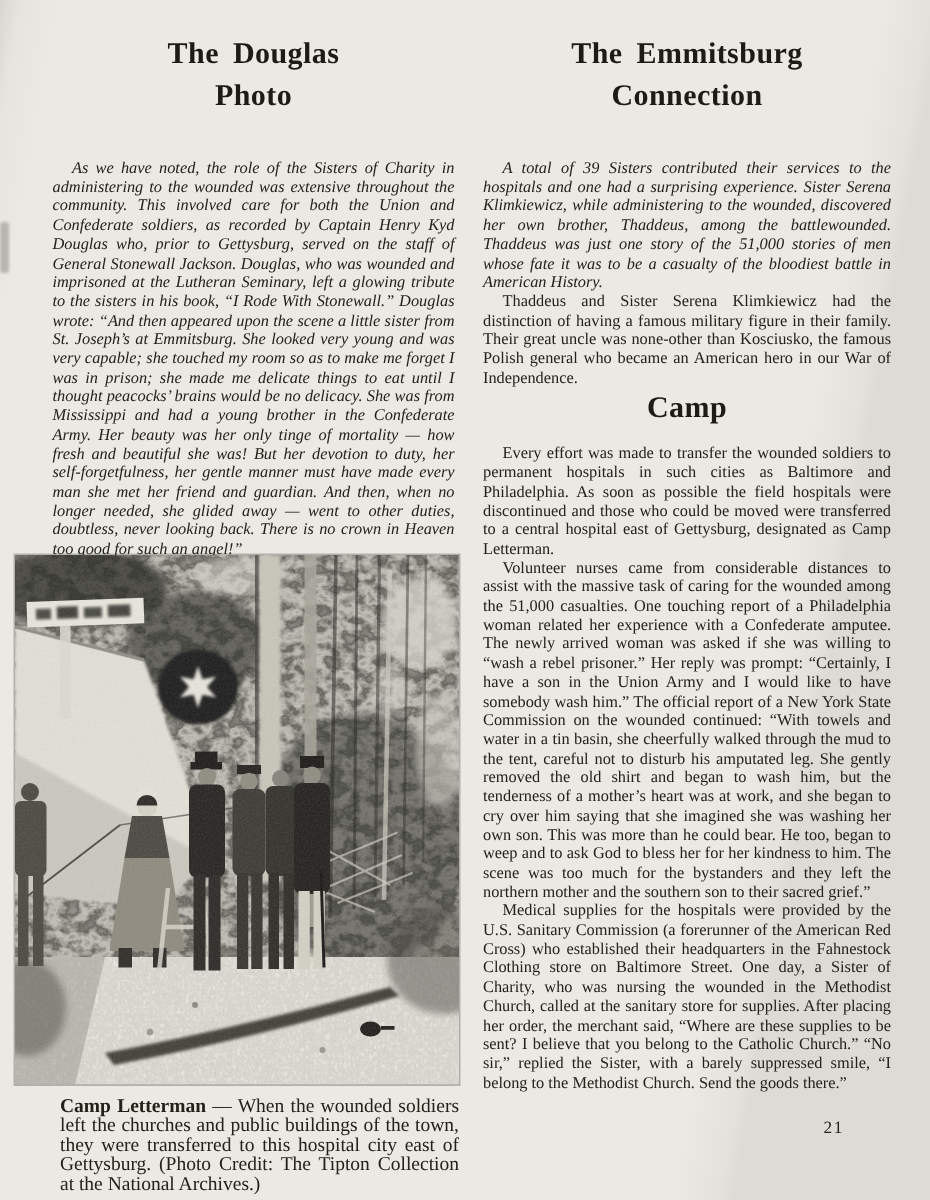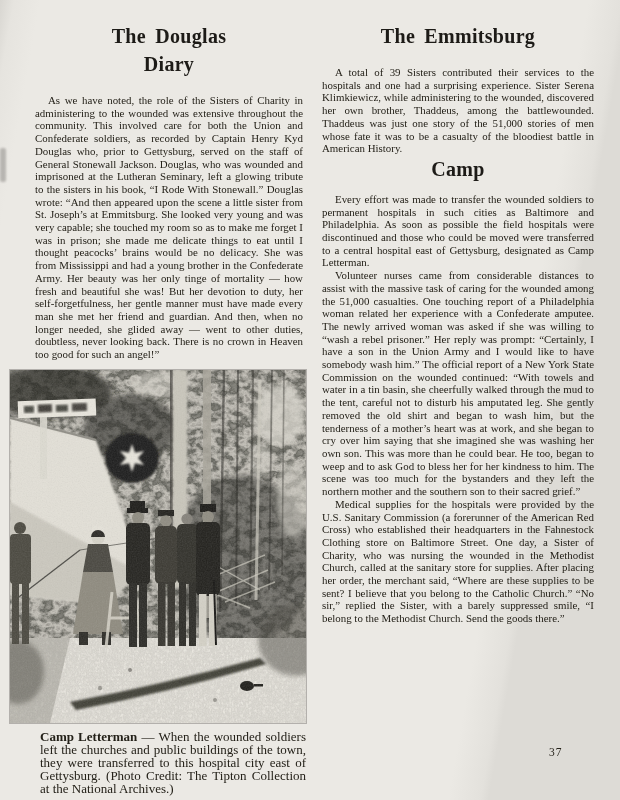--- a/index.html
+++ b/index.html
@@ -23,21 +23,21 @@
   .heading{
     margin:0;font-size:20px;line-height:28px;font-weight:bold;
     text-align:center;letter-spacing:.3px;word-spacing:4px;color:#1d1b17;
   }
   .heading .hline{display:block;}
   .heading-mid{}
   .body-text{
     margin:0;font-size:10.9px;line-height:12.7px;
     text-align:justify;text-indent:13px;color:#242119;
   }
-  .first-para{margin-top:16px;}
+  .first-para{margin-top:28px;font-style:italic;}
   .after-heading{margin-top:10px;}
   .photo-figure{position:absolute;left:10px;top:370px;width:296px;height:353px;margin:0;}
   .photo-figure svg{display:block;outline:1px solid rgba(50,48,44,.3);}
   .caption{
     position:absolute;left:40px;top:730px;width:266px;margin:0;
     font-size:13px;line-height:13px;text-align:justify;color:#242119;
   }
   .caption b{font-weight:bold;}
   .page-number{
     position:absolute;left:549px;top:746px;
@@ -46,21 +46,21 @@
 </style>
 </head>
 <body>
 
 <div class="page">
   <div class="scan-blotch"></div>
 
   <section class="col col-left">
     <h2 class="heading">
       <span class="hline">The Douglas</span>
-      <span class="hline">Diary</span>
+      <span class="hline">Photo</span>
     </h2>
     <p class="body-text first-para">As we have noted, the role of the Sisters of Charity in administering to the wounded was extensive throughout the community. This involved care for both the Union and Confederate soldiers, as recorded by Captain Henry Kyd Douglas who, prior to Gettysburg, served on the staff of General Stonewall Jackson. Douglas, who was wounded and imprisoned at the Lutheran Seminary, left a glowing tribute to the sisters in his book, “I Rode With Stonewall.” Douglas wrote: “And then appeared upon the scene a little sister from St. Joseph’s at Emmitsburg. She looked very young and was very capable; she touched my room so as to make me forget I was in prison; she made me delicate things to eat until I thought peacocks’ brains would be no delicacy. She was from Mississippi and had a young brother in the Confederate Army. Her beauty was her only tinge of mortality — how fresh and beautiful she was! But her devotion to duty, her self-forgetfulness, her gentle manner must have made every man she met her friend and guardian. And then, when no longer needed, she glided away — went to other duties, doubtless, never looking back. There is no crown in Heaven too good for such an angel!”</p>
   </section>
 
   <figure class="photo-figure">
     <svg width="296" height="353" viewBox="0 0 296 353" xmlns="http://www.w3.org/2000/svg">
       <defs>
         <filter id="fol" x="0" y="0" width="100%" height="100%">
           <feTurbulence type="fractalNoise" baseFrequency="0.09 0.12" numOctaves="5" seed="8" stitchTiles="stitch"></feTurbulence>
           <feColorMatrix type="saturate" values="0"></feColorMatrix>
@@ -224,25 +224,27 @@
     </svg>
   </figure>
 
   <p class="caption">
     <b>Camp Letterman</b><span> — When the wounded soldiers left the churches and public buildings of the town, they were transferred to this hospital city east of Gettysburg. (Photo Credit: The Tipton Collection at the National Archives.)</span>
   </p>
 
   <section class="col col-right">
     <h2 class="heading">
       <span class="hline">The Emmitsburg</span>
+      <span class="hline">Connection</span>
     </h2>
     <p class="body-text first-para">A total of 39 Sisters contributed their services to the hospitals and one had a surprising experience. Sister Serena Klimkiewicz, while administering to the wounded, discovered her own brother, Thaddeus, among the battlewounded. Thaddeus was just one story of the 51,000 stories of men whose fate it was to be a casualty of the bloodiest battle in American History.</p>
+    <p class="body-text">Thaddeus and Sister Serena Klimkiewicz had the distinction of having a famous military figure in their family. Their great uncle was none-other than Kosciusko, the famous Polish general who became an American hero in our War of Independence.</p>
 
     <h2 class="heading heading-mid">
       <span class="hline">Camp</span>
     </h2>
     <p class="body-text after-heading">Every effort was made to transfer the wounded soldiers to permanent hospitals in such cities as Baltimore and Philadelphia. As soon as possible the field hospitals were discontinued and those who could be moved were transferred to a central hospital east of Gettysburg, designated as Camp Letterman.</p>
     <p class="body-text">Volunteer nurses came from considerable distances to assist with the massive task of caring for the wounded among the 51,000 casualties. One touching report of a Philadelphia woman related her experience with a Confederate amputee. The newly arrived woman was asked if she was willing to “wash a rebel prisoner.” Her reply was prompt: “Certainly, I have a son in the Union Army and I would like to have somebody wash him.” The official report of a New York State Commission on the wounded continued: “With towels and water in a tin basin, she cheerfully walked through the mud to the tent, careful not to disturb his amputated leg. She gently removed the old shirt and began to wash him, but the tenderness of a mother’s heart was at work, and she began to cry over him saying that she imagined she was washing her own son. This was more than he could bear. He too, began to weep and to ask God to bless her for her kindness to him. The scene was too much for the bystanders and they left the northern mother and the southern son to their sacred grief.”</p>
     <p class="body-text">Medical supplies for the hospitals were provided by the U.S. Sanitary Commission (a forerunner of the American Red Cross) who established their headquarters in the Fahnestock Clothing store on Baltimore Street. One day, a Sister of Charity, who was nursing the wounded in the Methodist Church, called at the sanitary store for supplies. After placing her order, the merchant said, “Where are these supplies to be sent? I believe that you belong to the Catholic Church.” “No sir,” replied the Sister, with a barely suppressed smile, “I belong to the Methodist Church. Send the goods there.”</p>
   </section>
 
-  <div class="page-number">37</div>
+  <div class="page-number">21</div>
 </div>
 
 </body></html>

